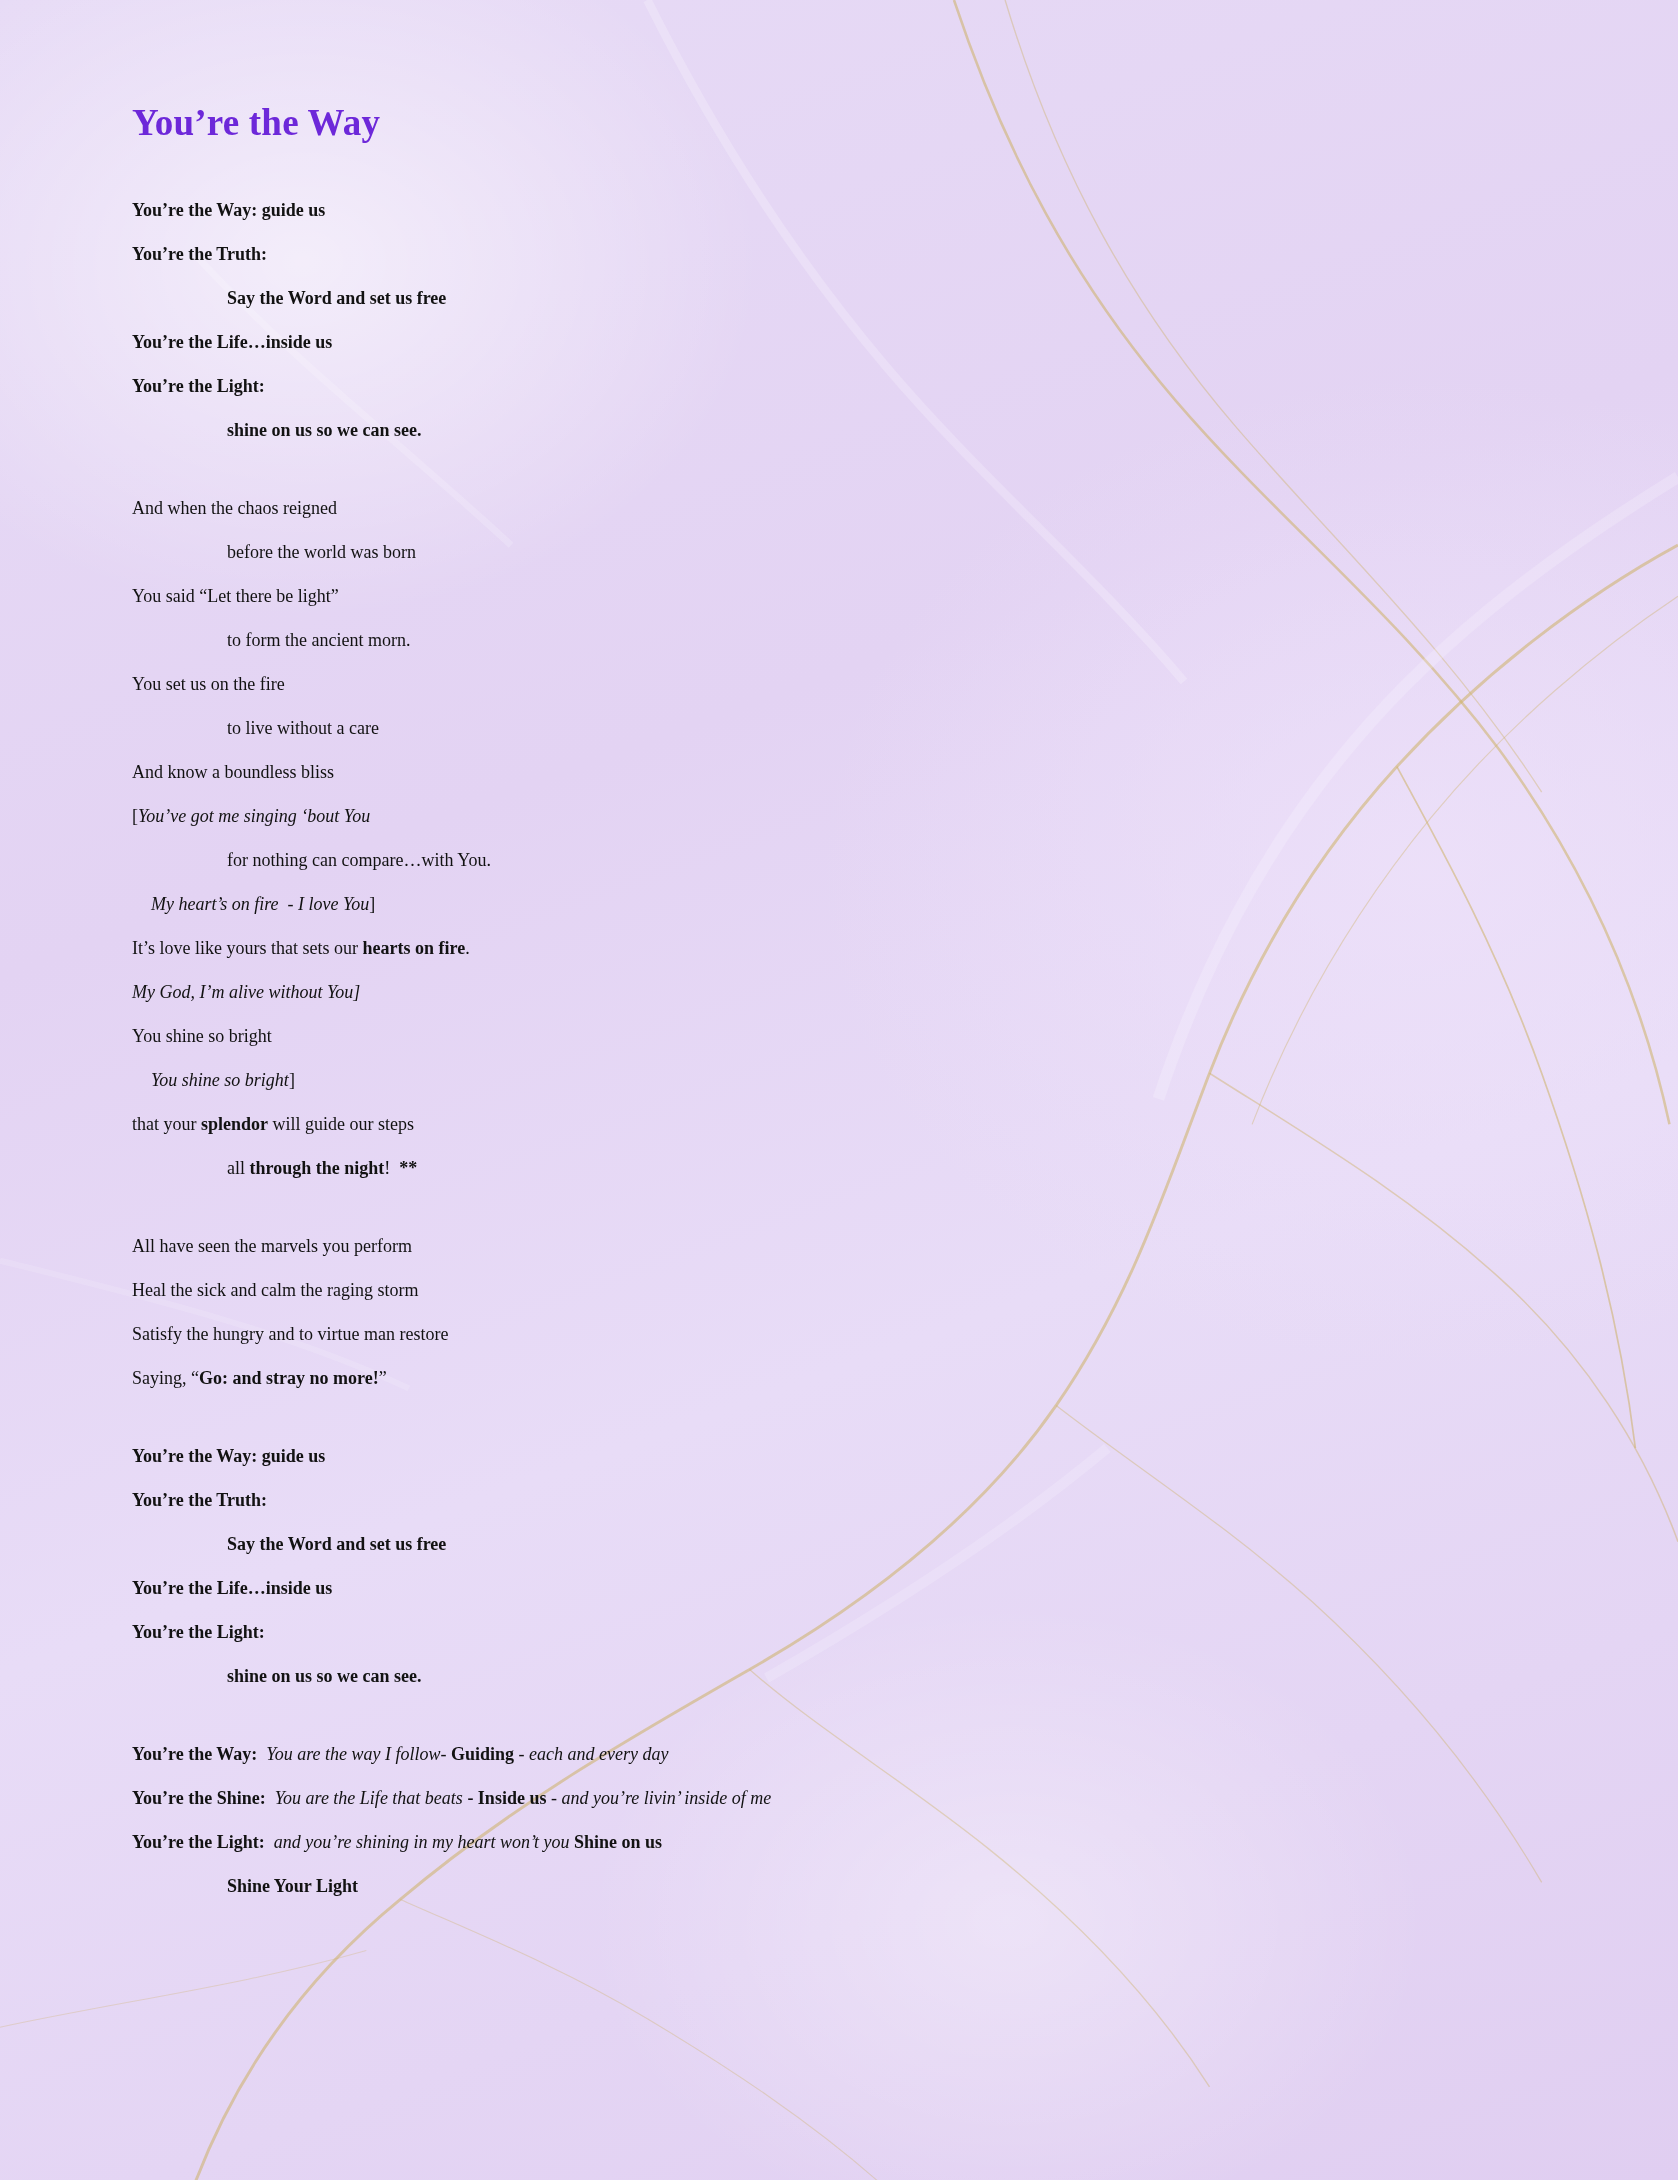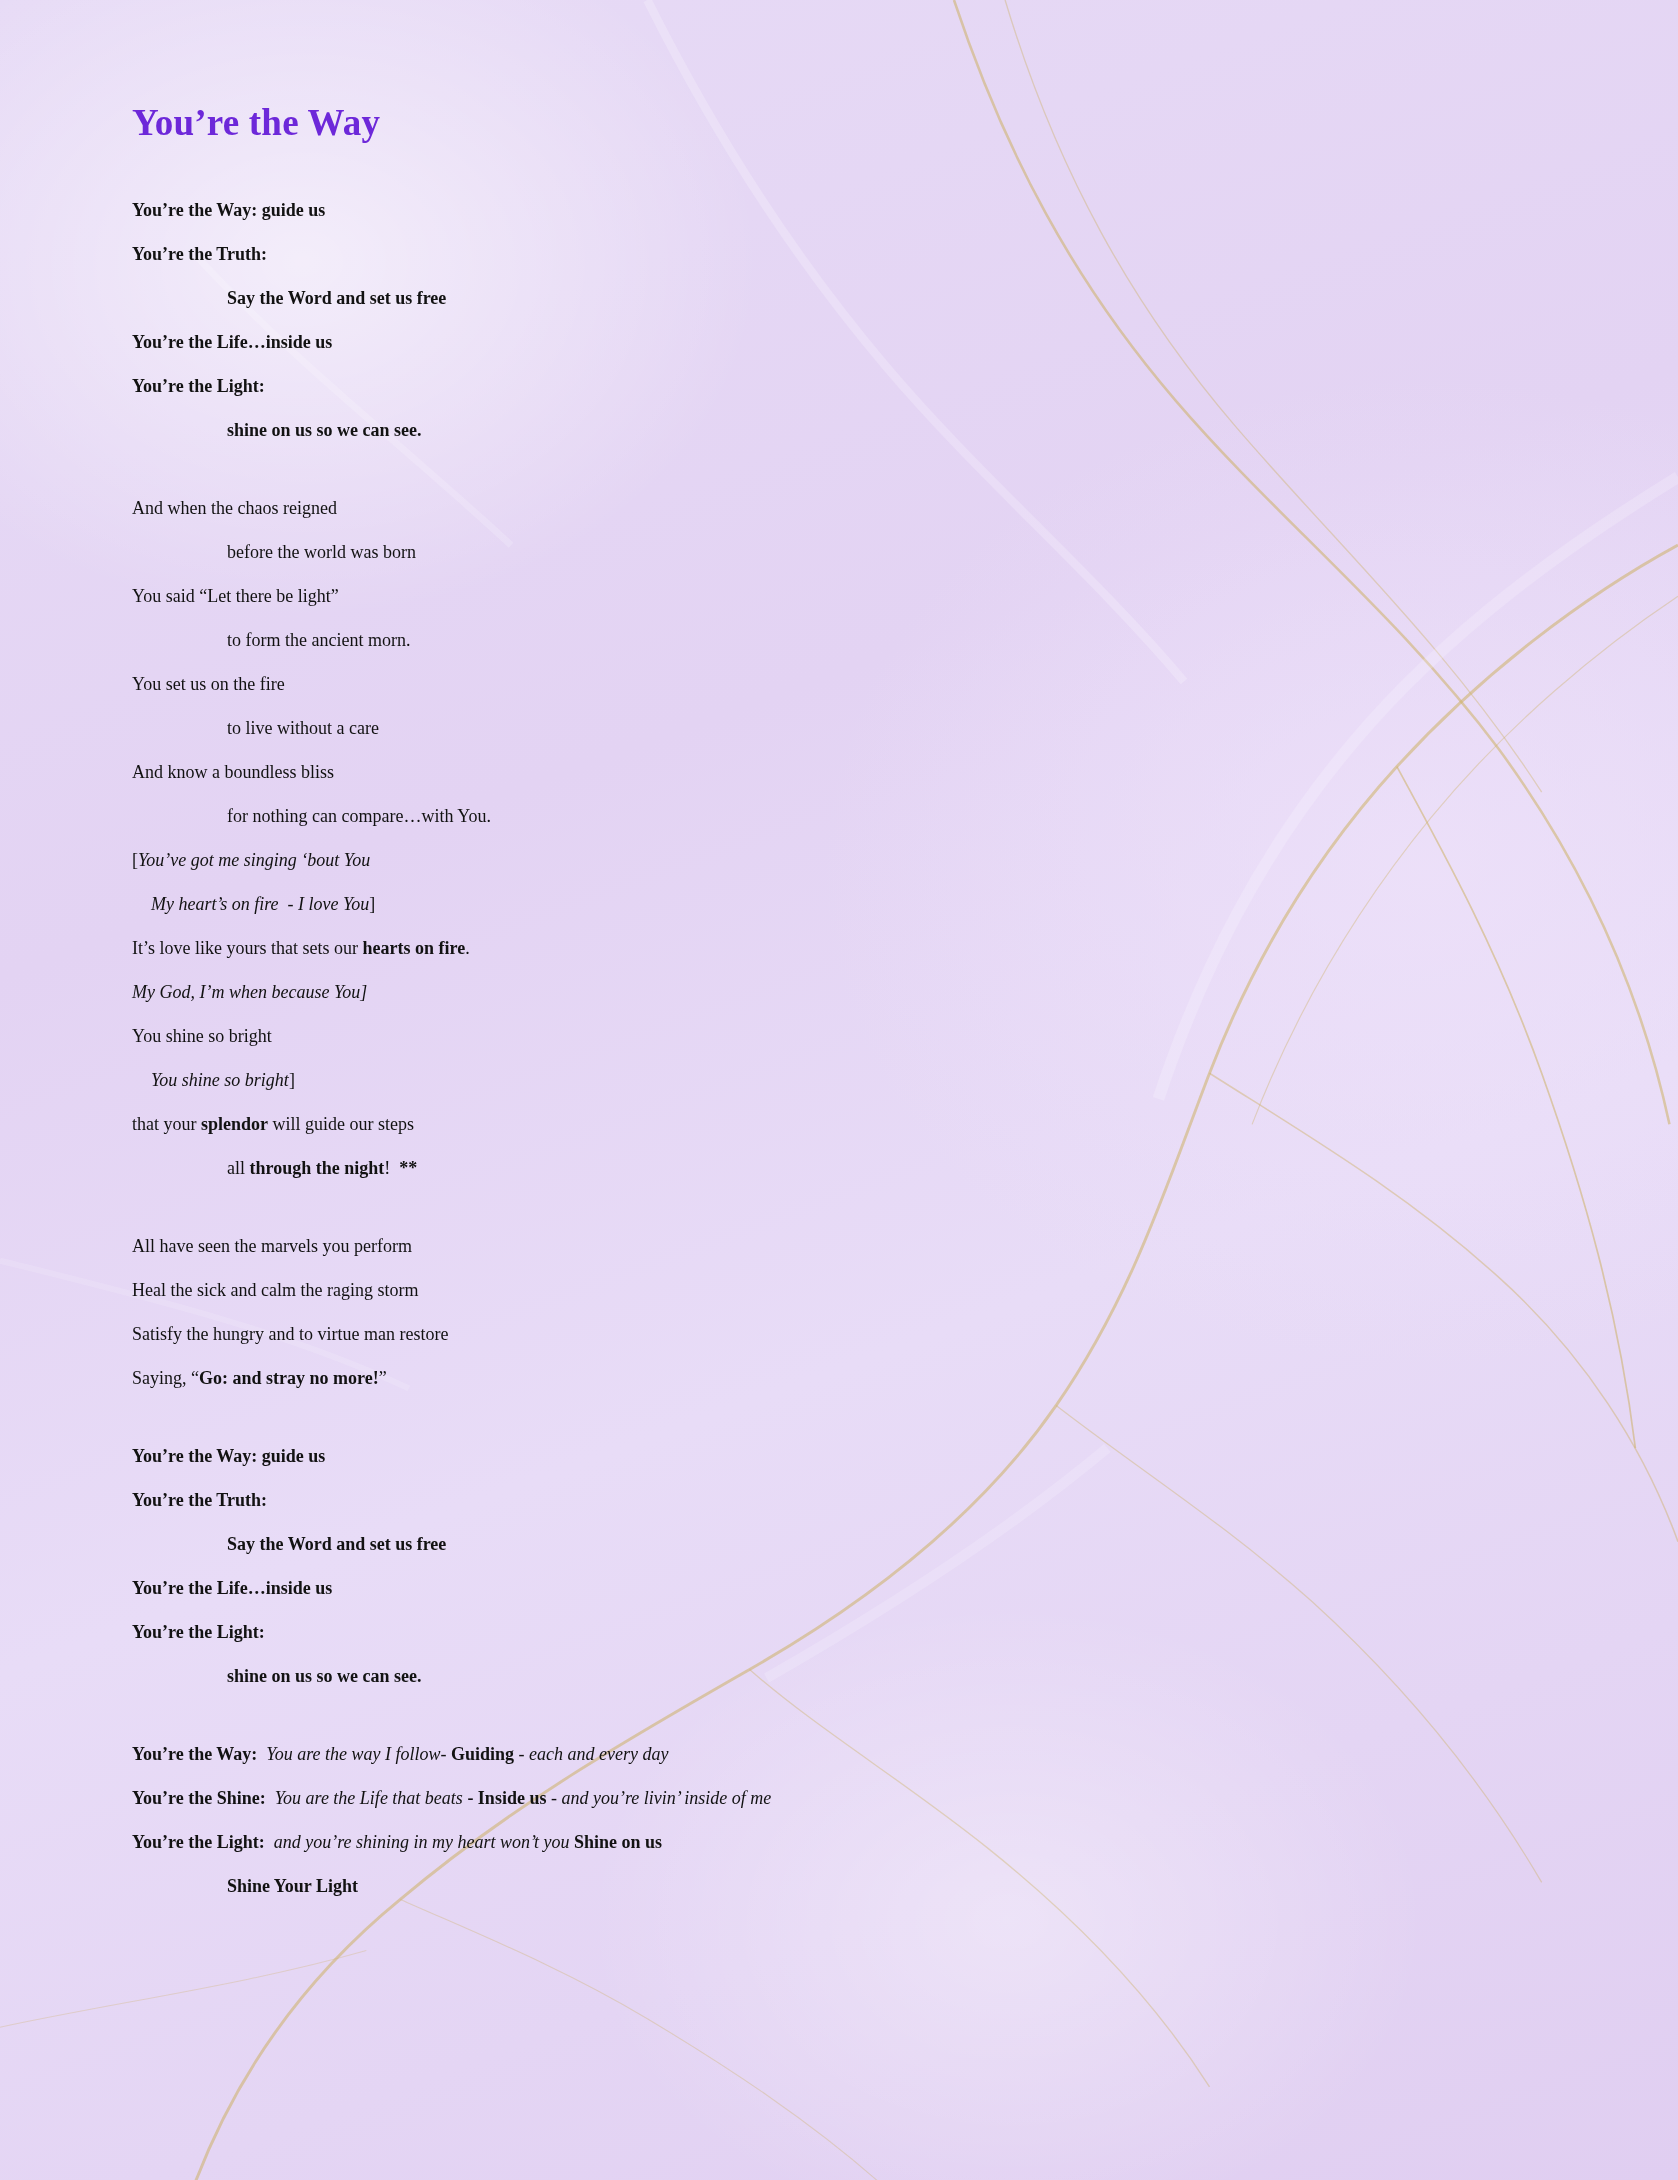--- a/index.html
+++ b/index.html
@@ -97,25 +97,25 @@
         <div class="line b indent">shine on us so we can see.</div>
       </div>
       <div class="stanza">
         <div class="line">And when the chaos reigned</div>
         <div class="line indent">before the world was born</div>
         <div class="line">You said “Let there be light”</div>
         <div class="line indent">to form the ancient morn.</div>
         <div class="line">You set us on the fire</div>
         <div class="line indent">to live without a care</div>
         <div class="line">And know a boundless bliss</div>
+        <div class="line">[<i>You’ve got me singing ‘bout You</i></div>
         <div class="line indent">for nothing can compare…with You.</div>
-        <div class="line">[<i>You’ve got me singing ‘bout You</i></div>
         <div class="line indent-sm"><i>My heart’s on fire&nbsp; - I love You</i>]</div>
         <div class="line">It’s love like yours that sets our <b>hearts on fire</b>.</div>
-        <div class="line" style="font-style: italic;">My God, I’m when because You]</div>
+        <div class="line" style="font-style: italic;">My God, I’m alive without You]</div>
         <div class="line">You shine so bright</div>
         <div class="line indent-sm"><i>You shine so bright</i>]</div>
         <div class="line">that your <b>splendor</b> will guide our steps</div>
         <div class="line indent">all <b>through the night</b>!&nbsp; <b>**</b></div>
       </div>
       <div class="stanza">
         <div class="line">All have seen the marvels you perform</div>
         <div class="line">Heal the sick and calm the raging storm</div>
         <div class="line">Satisfy the hungry and to virtue man restore</div>
         <div class="line">Saying, “<b>Go: and stray no more!</b>”</div>

